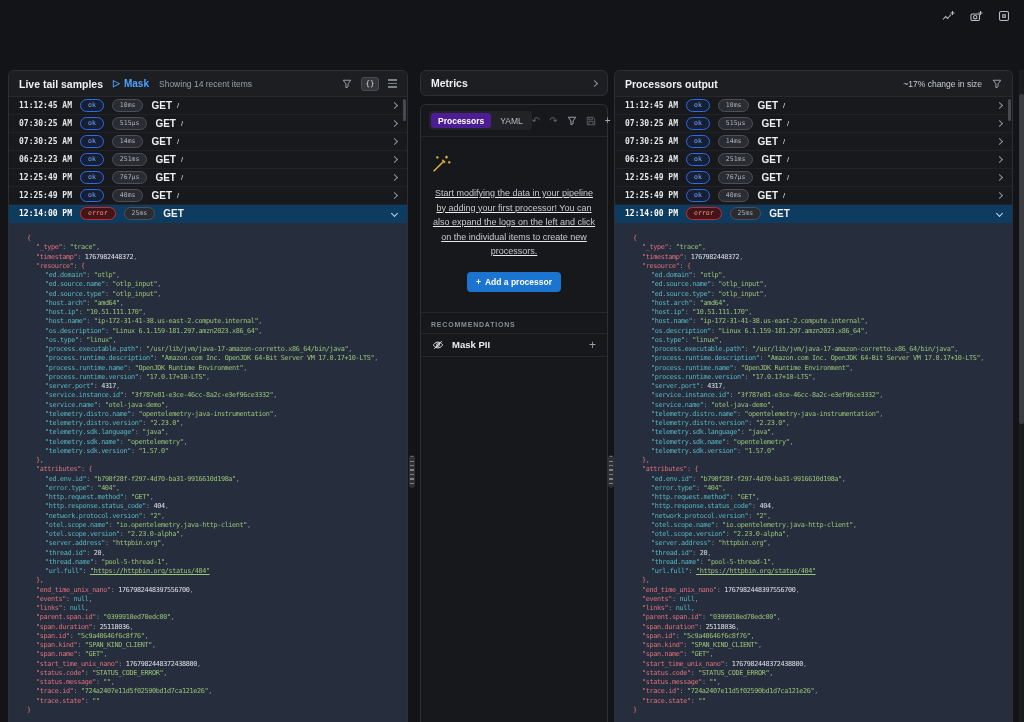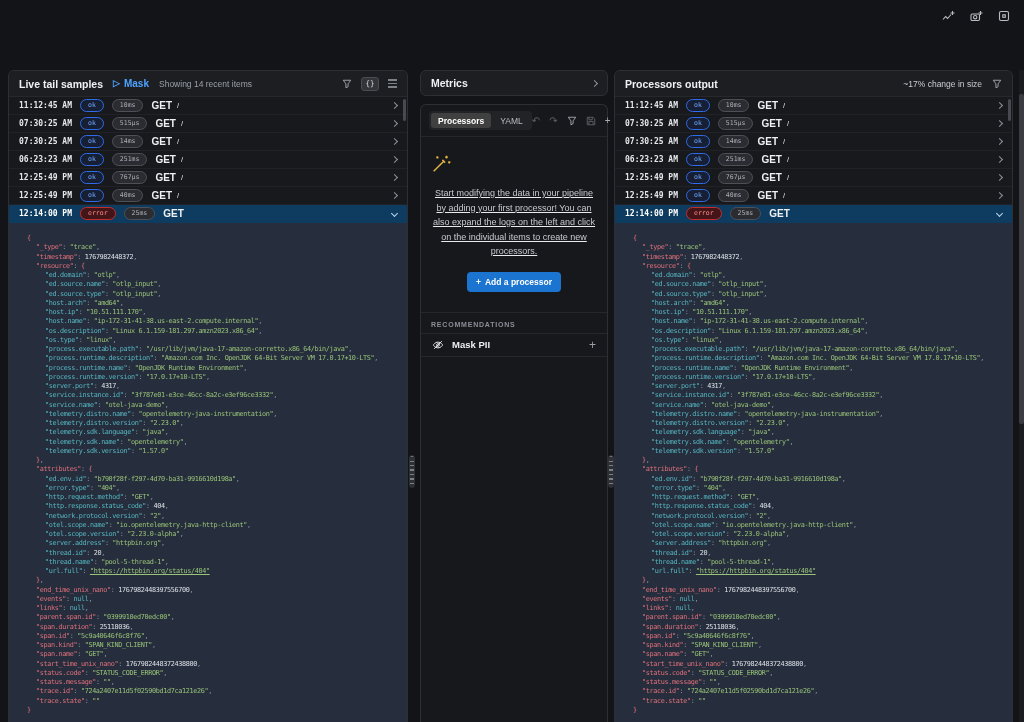--- a/index.html
+++ b/index.html
@@ -87,21 +87,21 @@
     display:flex; align-items:center; padding:0 10px; cursor:pointer;
   }
   .metrics-card .chev { margin-left:auto; }
   .pipe-card {
     position:absolute; left:420px; top:104px; width:188px; bottom:0;
     background:#17181c; border:1px solid #2e2f34; border-bottom:none; border-radius:6px 6px 0 0;
   }
   .tabs-row { display:flex; align-items:center; padding:6px 8px; border-bottom:1px solid #26272b; }
   .tab-group { display:flex; gap:2px; background:#222327; border-radius:4px; padding:2px; }
   .tab { font-size:8.5px; padding:2.5px 7px; border-radius:3px; color:#b8bcc2; cursor:pointer; }
-  .tab.active { background:#404040; color:#ffffff; font-weight:bold; }
+  .tab.active { background:#4c1d95; color:#ffffff; font-weight:bold; }
   .tool-ics { margin-left:auto; display:flex; align-items:center; gap:9px; }
   .tool-ics .dim { color:#5d6066; } .tool-ics .lit { color:#a6abb2; }
   .tool-ics span { font-size:10px; line-height:1; cursor:pointer; }
   .empty { text-align:center; padding:16px 9px 0;text-decoration:underline; }
   .empty-text { margin-top:11px; font-size:9px; line-height:14.5px; color:#c6cad0; }
   .add-btn {
     margin-top:13px; display:inline-flex; align-items:center; gap:4px;
     background:#1b74cf; color:#fff; font-weight:bold; font-size:8.5px;
     border:none; border-radius:4px; padding:5px 9px; cursor:pointer;
     font-family:"Liberation Sans", sans-serif;

